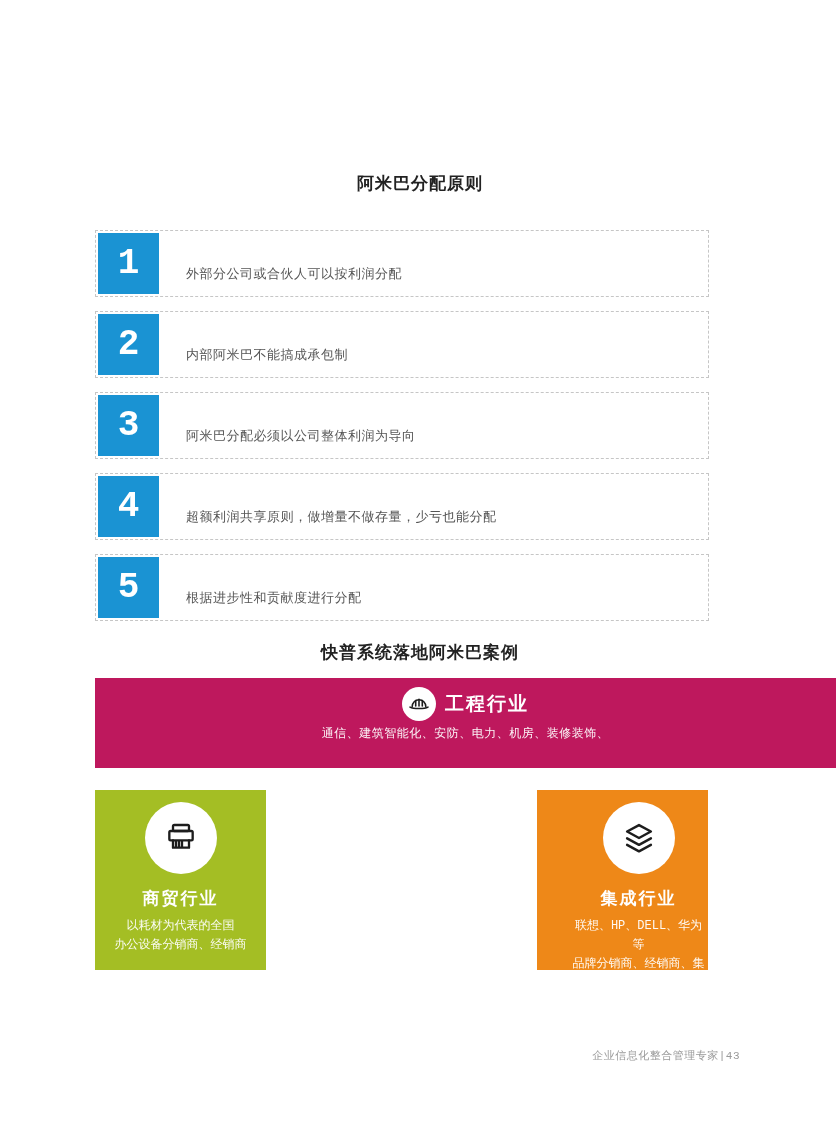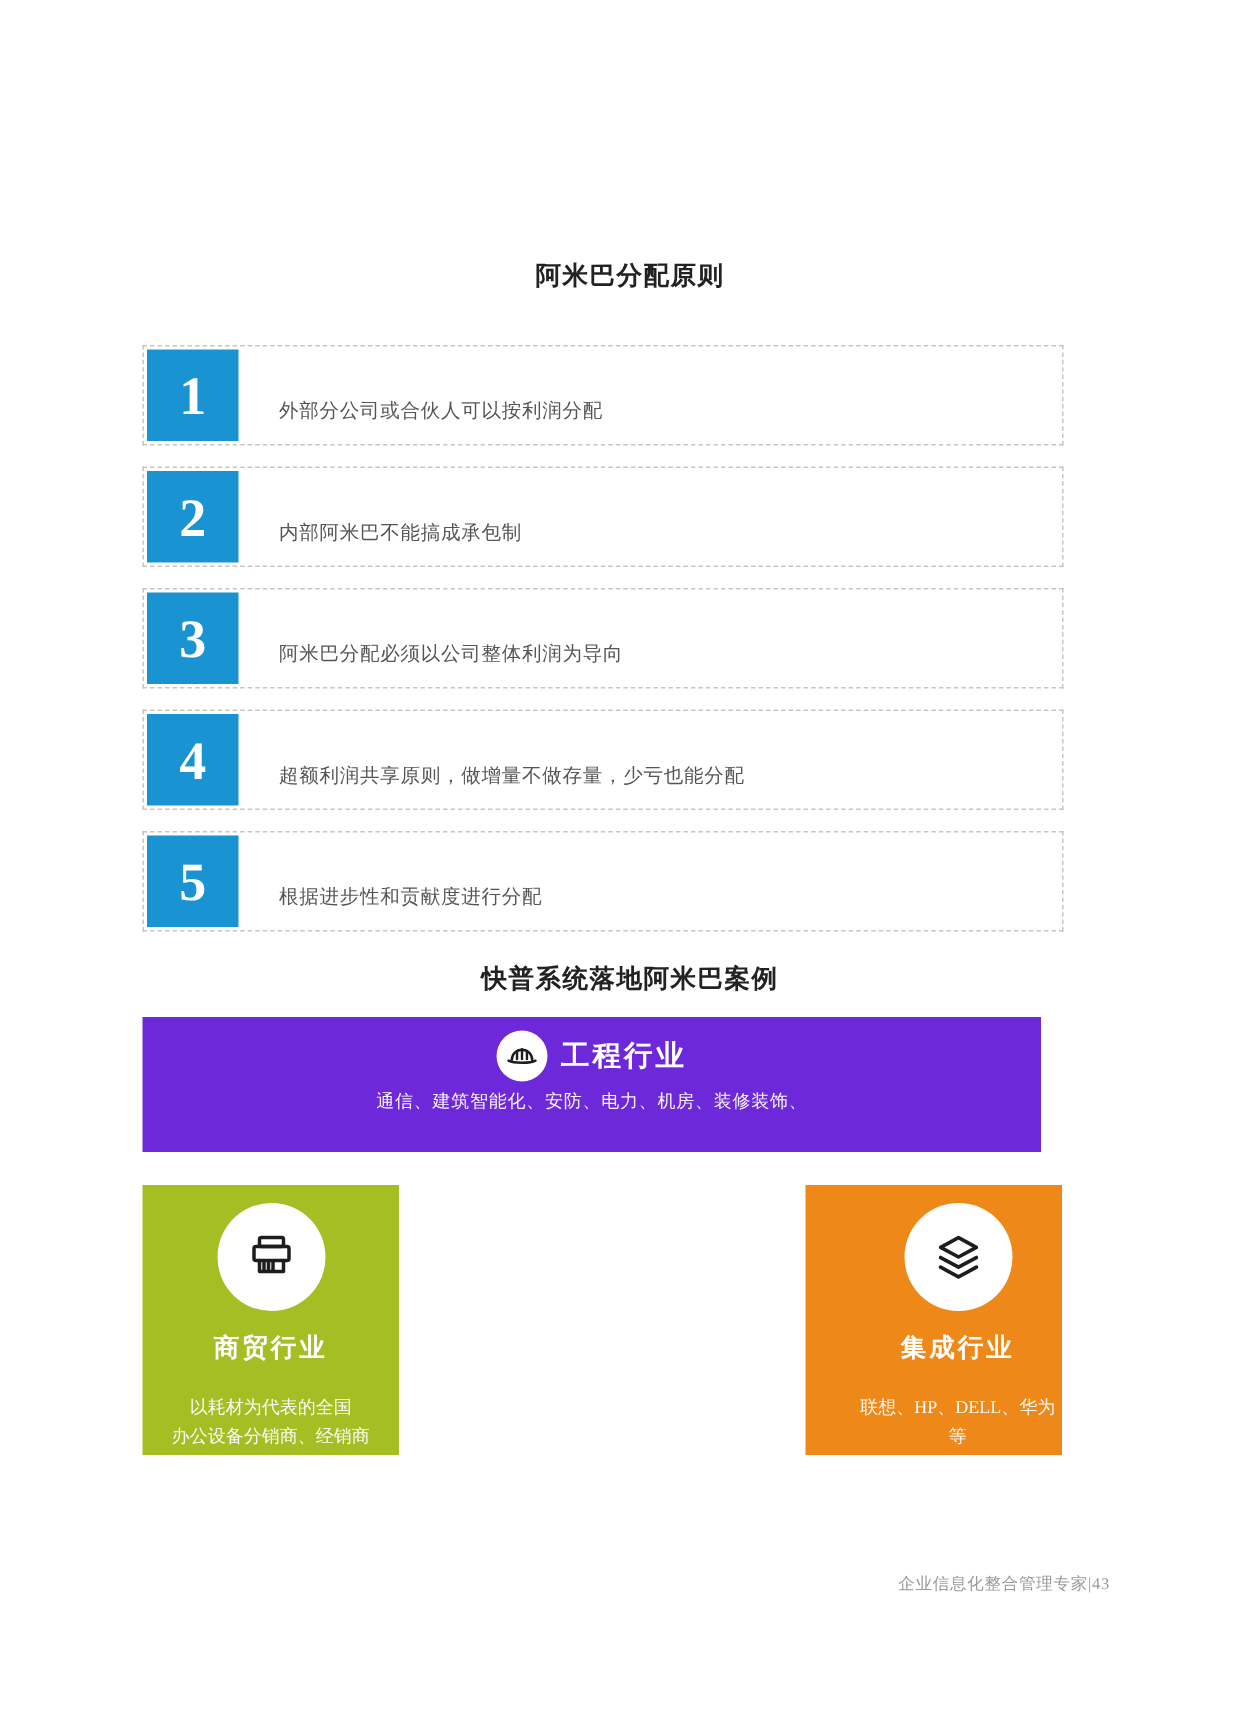--- a/index.html
+++ b/index.html
@@ -1,20 +1,20 @@
 <!DOCTYPE html>
 <html><head>
 <meta charset="utf-8">
 <style>
   html,body{margin:0;padding:0;background:#fff;}
   .page{
     position:relative;
     width:840px;height:1146px;
     background:#ffffff;
-    font-family:Liberation Serif, serif;
+    font-family:Liberation Mono, monospace;
     overflow:hidden;
   }
   .section-title{
     position:absolute;left:0;width:840px;
     text-align:center;font-size:17px;font-weight:bold;color:#222;
     letter-spacing:1px;
   }
   #title1{top:172px;}
   #title2{top:641px;}
 
@@ -28,22 +28,22 @@
   .p-num{
     position:absolute;left:2px;top:2px;bottom:2px;width:61px;
     background:#1a93d3;color:#fff;
     display:flex;align-items:center;justify-content:center;
     font-size:36px;font-weight:bold;
   }
   .p-text{margin-left:90px;font-size:13px;color:#555;letter-spacing:0.5px;margin-top:20px;}
 
   
   .banner{
-    position:absolute;top:678px;left:95px;width:599px;height:90px;
-    background:#6d28d9;color:#fff;text-align:center;
+    position:absolute;top:678px;left:95px;width:741px;height:90px;
+    background:#be185d;color:#fff;text-align:center;
   }
   .banner-head{
     display:flex;align-items:center;justify-content:center;gap:9px;
     padding-top:9px;
   }
   .banner-circle{
     width:34px;height:34px;border-radius:50%;background:#fff;
     display:flex;align-items:center;justify-content:center;flex:0 0 auto;
   }
   .banner-title{font-size:19px;font-weight:bold;letter-spacing:2px;color:#fff;}
@@ -60,21 +60,21 @@
   }
   .card-trade{background:#a4be24;}
   .card-tech{background:#1a87c5;}
   .card-integration{background:#ee8818;padding-left:32px;}
   .card-circle{
     width:72px;height:72px;border-radius:50%;background:#fff;
     margin:12px auto 0;display:flex;align-items:center;justify-content:center;
   }
   .card-title{font-size:17px;font-weight:bold;margin-top:13px;letter-spacing:2px;}
   .card-line{font-size:12px;line-height:19px;margin-top:0;color:rgba(255,255,255,0.95);}
-  .card-lines{margin-top:19px;}
+  .card-lines{margin-top:7px;}
 
   .footer{
     position:absolute;top:1048px;right:100px;
     font-size:11px;color:#999;letter-spacing:0.5px;
   }
 
   .icon-svg{display:block;}
 </style>
 </head>
 <body>

